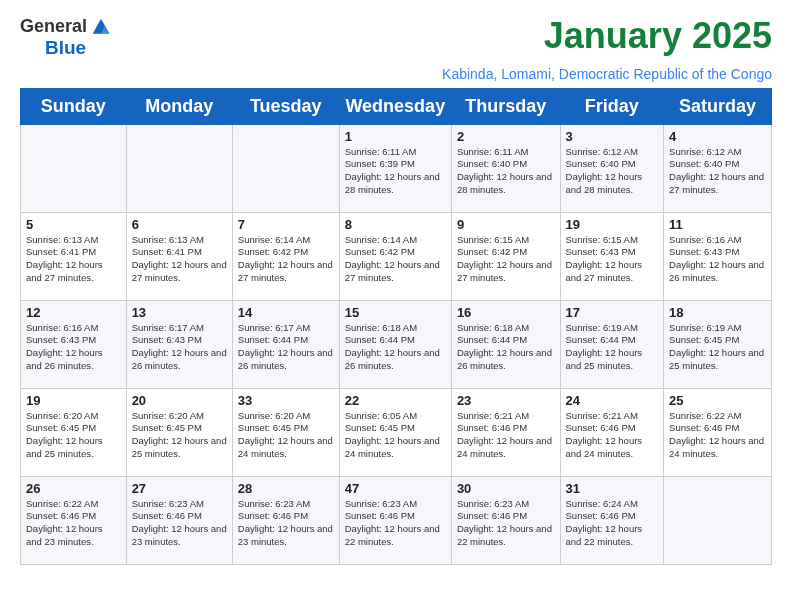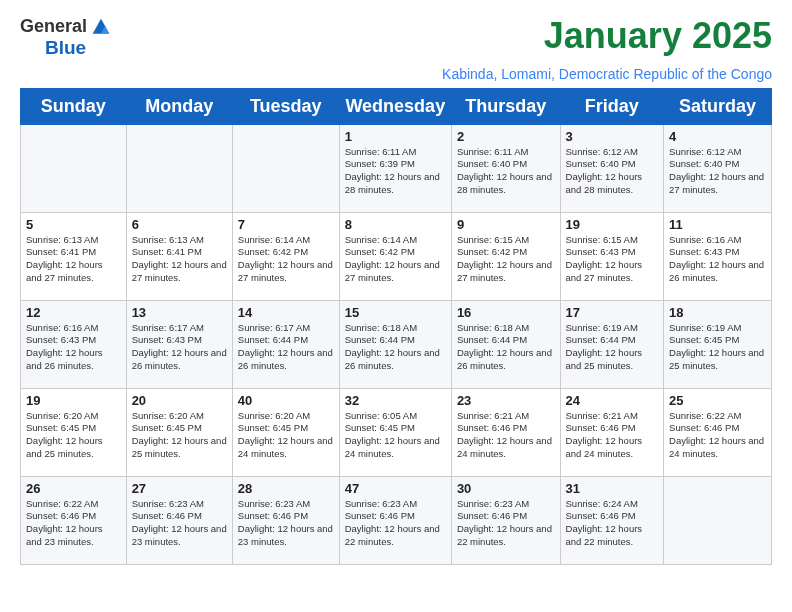--- a/index.html
+++ b/index.html
@@ -264,27 +264,27 @@
 Sunset: 6:45 PM
 Daylight: 12 hours and 25 minutes.</div>
           </td>
           <td>
             <span class="day-number">20</span>
             <div class="day-info">Sunrise: 6:20 AM
 Sunset: 6:45 PM
 Daylight: 12 hours and 25 minutes.</div>
           </td>
           <td>
-            <span class="day-number">40</span>
+            <span class="day-number">33</span>
             <div class="day-info">Sunrise: 6:20 AM
 Sunset: 6:45 PM
 Daylight: 12 hours and 24 minutes.</div>
           </td>
           <td>
-            <span class="day-number">32</span>
+            <span class="day-number">22</span>
             <div class="day-info">Sunrise: 6:05 AM
 Sunset: 6:45 PM
 Daylight: 12 hours and 24 minutes.</div>
           </td>
           <td>
             <span class="day-number">23</span>
             <div class="day-info">Sunrise: 6:21 AM
 Sunset: 6:46 PM
 Daylight: 12 hours and 24 minutes.</div>
           </td>

